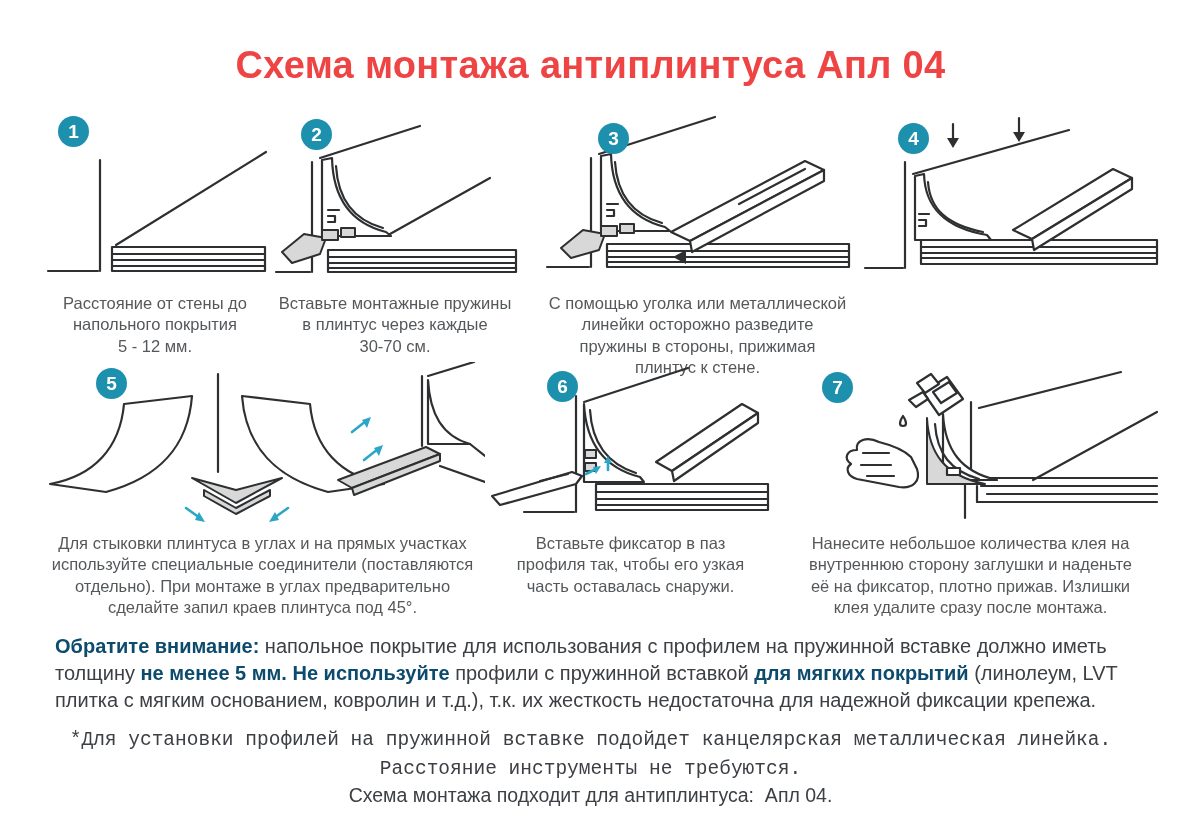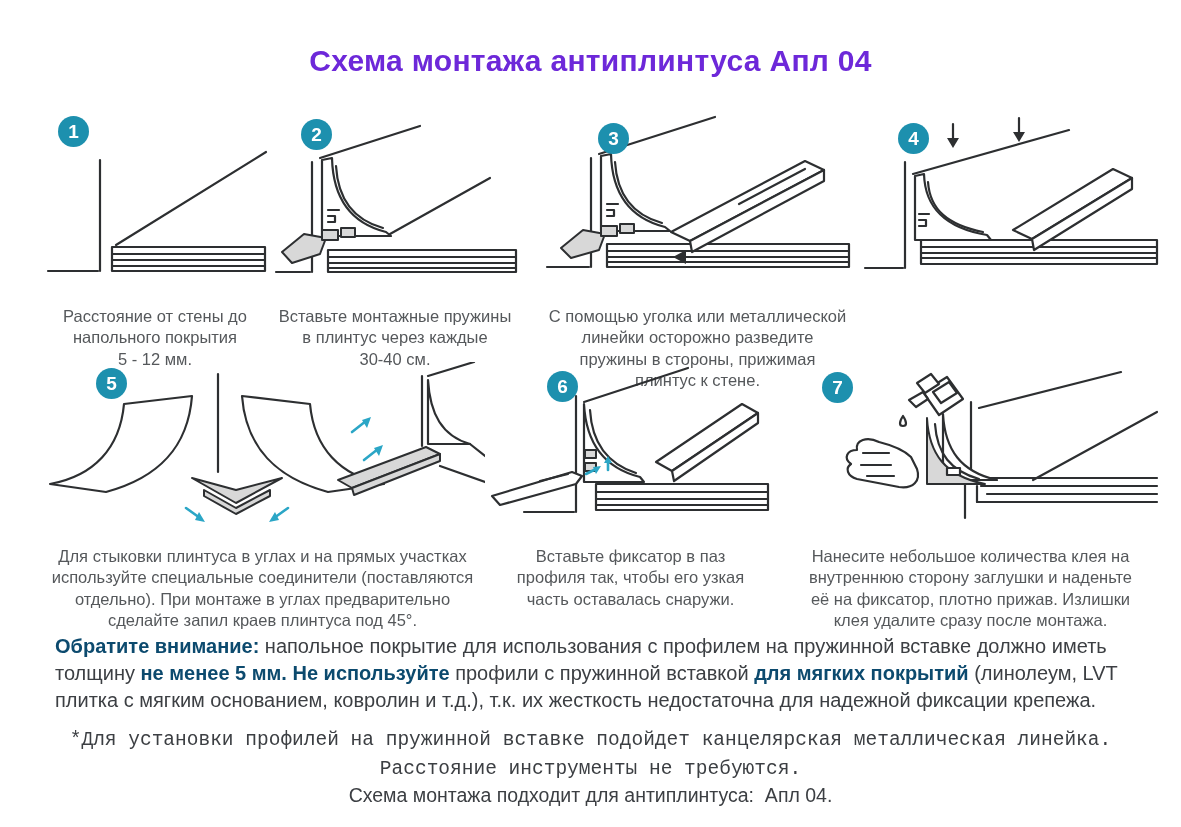--- a/index.html
+++ b/index.html
@@ -2,35 +2,35 @@
 <html><head>
 <meta charset="utf-8">
 <style>
   html,body{margin:0;padding:0;background:#ffffff;}
   .page{
     position:relative;width:1181px;height:827px;background:#ffffff;overflow:hidden;
     font-family:"Liberation Sans", sans-serif;color:#3c3f43;
   }
   .title{
     position:absolute;top:44px;left:0;width:100%;text-align:center;
-    font-size:30px;font-weight:700;color:#6d28d9;letter-spacing:.3px;
+    font-size:38px;font-weight:700;color:#ef4444;letter-spacing:.3px;
   }
   .step{position:absolute;}
   .badge{
     position:absolute;width:31px;height:31px;border-radius:50%;
     background:#1d90ae;color:#ffffff;font-size:19px;font-weight:700;
     display:flex;align-items:center;justify-content:center;z-index:2;
   }
   .art{display:flex;align-items:flex-end;justify-content:center;}
   .row1 .art{height:176px;}
   .row2 .art{height:166px;}
   .art svg{display:block;}
   .caption{
     white-space:pre-line;text-align:center;font-size:16.5px;line-height:1.29;
-    color:#55585b;margin-top:22px;
+    color:#55585b;margin-top:9px;
   }
   
   #s1{left:40px; top:108px;width:230px;}
   #s2{left:270px;top:108px;width:250px;}
   #s3{left:540px;top:108px;width:315px;}
   #s4{left:858px;top:108px;width:305px;}
   #s5{left:40px; top:358px;width:445px;}
   #s6{left:488px;top:358px;width:285px;}
   #s7{left:778px;top:358px;width:385px;}
   #s1 .badge{left:18px;top:8px;}
@@ -100,21 +100,21 @@
         <path class="ink" d="M58,86 h11 M58,92 h7 v6 h-7"></path>
         <g>
           <path class="gray" d="M12,128 L34,110 L56,114 L50,130 L22,139 Z"></path>
           <rect class="gray" x="52" y="106" width="16" height="10"></rect>
           <rect class="gray" x="71" y="104" width="14" height="9"></rect>
         </g>
       </svg>
     </div>
     <div class="caption">Вставьте монтажные пружины
 в плинтус через каждые
-30-40 см.</div>
+30-70 см.</div>
   </div>
 
   <div class="step row1" id="s3">
     <div class="badge">3</div>
     <div class="art">
       <svg width="310" height="170" viewBox="0 0 310 170">
         <path class="ink" d="M4,153 H46"></path>
         <path class="ink" d="M48,44 V153"></path>
         <rect class="ink" x="64" y="130" width="242" height="23"></rect>
         <path class="ink" d="M64,137 H306 M64,143 H306 M64,148 H306"></path>

